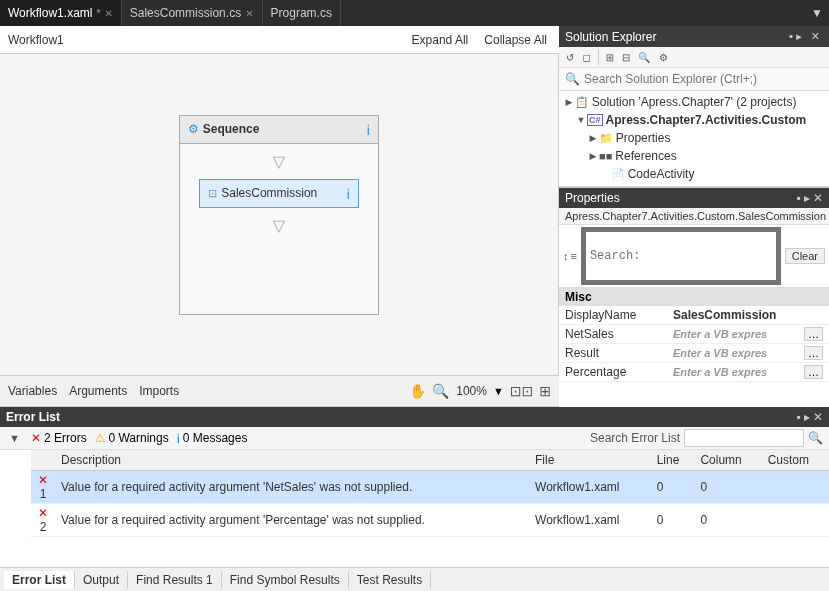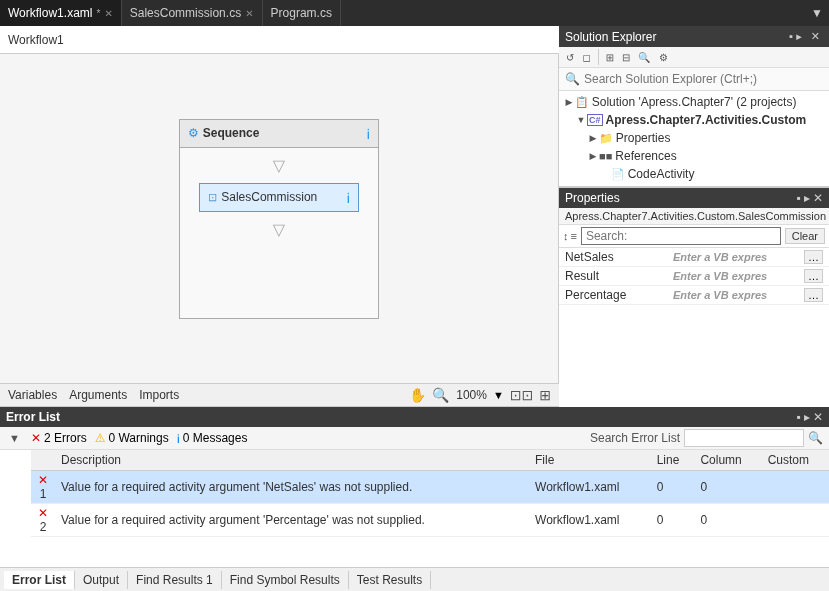--- a/index.html
+++ b/index.html
@@ -99,40 +99,40 @@
 
     .prop-subtitle {
       font-size: 11px; color: #333; padding: 2px 6px; background: #f5f5f5; border-bottom: 1px solid #ddd;
     }
 
     .prop-search {
       display: flex; align-items: center; padding: 2px 4px; border-bottom: 1px solid #ddd; gap: 4px;
     }
     .prop-search .search-icons { display: flex; gap: 2px; }
     .prop-search-input {
-      flex: 1; border: 1px solid #737373; padding: 1px 4px; font-size: 12px; outline: none;
+      flex: 1; border: 5px solid #737373; padding: 17px 4px; font-size: 12px; outline: none; font-family: Liberation Mono, monospace;
     }
     .prop-clear-btn {
       font-size: 11px; color: #333; cursor: pointer; border: 1px solid #ccc; background: #f0f0f0; padding: 1px 6px;
     }
 
     .prop-table { width: 100%; border-collapse: collapse; font-size: 12px; }
     .prop-section-header { background: #e0e0e0; padding: 2px 6px; font-weight: bold; font-size: 12px; }
     .prop-row td { padding: 2px 6px; border-bottom: 1px solid #eee; vertical-align: middle; }
     .prop-row td:first-child { color: #333; width: 40%; }
     .prop-row td:nth-child(2) { color: #333; font-weight: bold; }
     .prop-value-input {
       display: flex; align-items: center; gap: 2px;
     }
     .prop-vb-placeholder { color: #999; font-style: italic; font-size: 11px; flex: 1; }
     .prop-dots-btn { font-size: 11px; border: 1px solid #ccc; background: #f0f0f0; padding: 0 3px; cursor: pointer; min-width: 18px; }
 
     
     .bottom-bar {
-      display: flex; align-items: center; background: #f0f0f0; border-top: 1px solid #ccc; border-bottom: 1px solid #ccc; height: 24px; padding: 2px 8px; flex-shrink: 0; gap: 12px;
+      display: flex; align-items: center; background: #f0f0f0; border-top: 1px solid #ccc; border-bottom: 1px solid #ccc; height: 32px; padding: 2px 8px; flex-shrink: 0; gap: 12px;
     }
     .bottom-bar .bb-link { color: #333; cursor: pointer; font-size: 12px; }
     .zoom-controls { margin-left: auto; display: flex; align-items: center; gap: 6px; }
     .zoom-btn { font-size: 14px; cursor: pointer; color: #555; }
     .zoom-val { font-size: 12px; color: #333; }
     .zoom-dropdown { cursor: pointer; font-size: 11px; }
 
     
     .error-panel {
       background: #fff; flex-shrink: 0; display: flex; flex-direction: column; height: 160px;
@@ -198,20 +198,24 @@
   </div>
   <span class="tab-overflow">▼</span>
 </div>
 
 <div class="main-content">
 
   <div style="flex:1; display:flex; flex-direction:column;">
 
     <div class="title-bar">
       <span class="title">Workflow1</span>
+      <div class="actions">
+        <button class="action-btn">Expand All</button>
+        <button class="action-btn">Collapse All</button>
+      </div>
     </div>
 
     <div class="designer-area">
       <div class="workflow-canvas">
         <div class="sequence-box">
           <div class="sequence-header">
             <span class="seq-icon">⚙</span>
             <span class="seq-title">Sequence</span>
             <span class="seq-info-icon">ℹ</span>
           </div>
@@ -325,21 +329,28 @@
         <div class="search-icons">
           <span style="font-size:11px; color:#555;">↕</span>
           <span style="font-size:11px; color:#555;">≡</span>
         </div>
         <input class="prop-search-input" type="text" placeholder="Search:" style="">
         <button class="prop-clear-btn">Clear</button>
       </div>
       <div style="overflow-y:auto; flex:1;">
         <table class="prop-table">
           <tbody>
-
+              <tr>
+            <td colspan="2" class="prop-section-header">Misc</td>
+          </tr>
+
+          <tr class="prop-row">
+            <td>DisplayName</td>
+            <td>SalesCommission</td>
+          </tr>
 
           <tr class="prop-row">
             <td>NetSales</td>
             <td>
               <div class="prop-value-input">
                 <span class="prop-vb-placeholder">Enter a VB expres</span>
                 <button class="prop-dots-btn">…</button>
               </div>
             </td>
           </tr>

